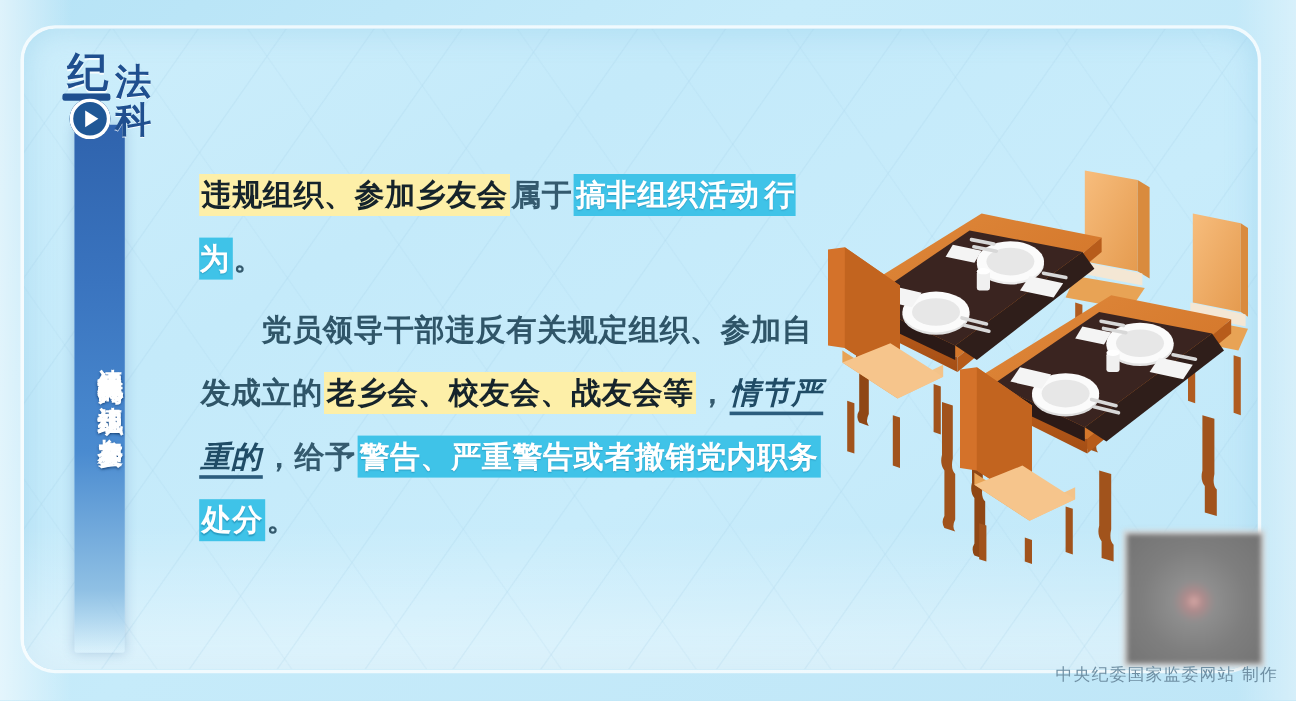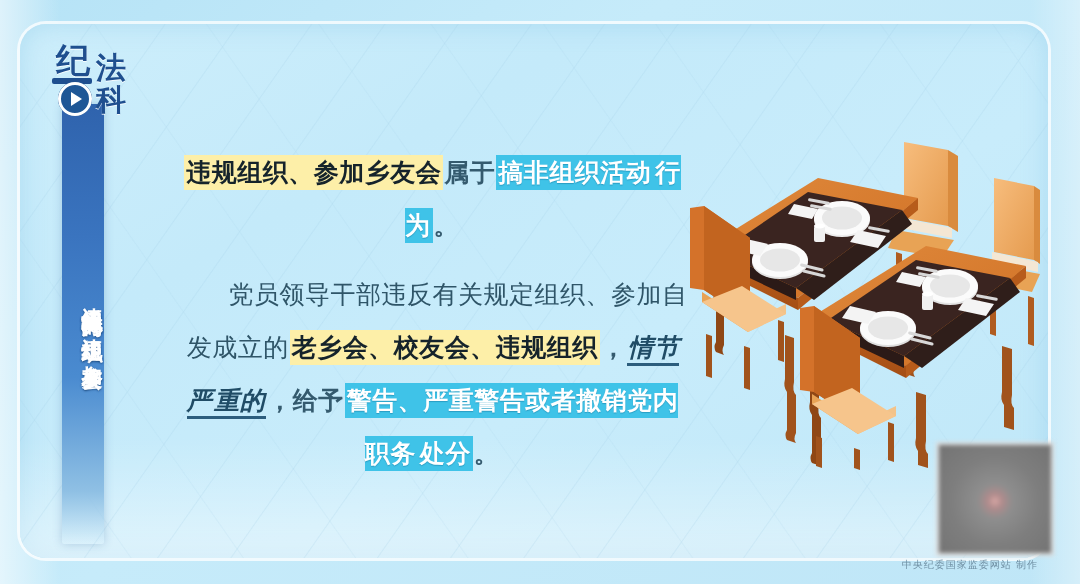--- a/index.html
+++ b/index.html
@@ -58,42 +58,42 @@
     color:#ffffff;font-weight:bold;font-size:21px;line-height:25px;
     text-align:center;letter-spacing:1px;
     writing-mode:vertical-rl;text-orientation:upright;
     height:420px;
     text-shadow:0 1px 2px rgba(20,60,110,.55);}
 
   
   .copy{position:absolute;left:160px;top:130px;width:545px;z-index:4;
     font-size:25px;line-height:53px;color:#2b4f63;font-weight:bold;
     letter-spacing:.5px;}
-  .copy p{margin:16px;text-align:center;}
+  .copy p{margin:6px;}
   .seg{padding:2px 1px;}
   .hl-y{background:#fdefa8;color:#15232b;padding:3px 2px;}
   .hl-c{background:#3fc3e8;color:#ffffff;padding:3px 2px;
      text-shadow:0 1px 1px rgba(0,90,130,.35);}
   .ul{border-bottom:3px solid #2c5d7d;padding-bottom:1px;color:#204c66;font-style:italic;}
   .plain{color:#345a6e;font-weight:bold;}
-  .norm{font-weight:normal;color:#2f5568;}
+  .norm{font-weight:bold;color:#2f5568;}
 
   
   .scene{position:absolute;left:690px;top:140px;width:350px;height:330px;z-index:3;}
   .scene svg{display:block;}
 
   
   .blurbox{position:absolute;left:936px;top:442px;width:112px;height:108px;z-index:7;
     border:3px solid rgba(255,255,255,.75);
     background:radial-gradient(circle at 50% 52%,#d9a9a6 0%,#b08b8c 9%,#8e8e8e 22%,#7e7e7e 55%,#737373 100%);
     filter:blur(2.2px);}
 
   
-  .credit{position:absolute;right:42px;bottom:12px;z-index:8;
-    font-size:10px;color:#6f8fa3;letter-spacing:1px;
+  .credit{position:absolute;right:15px;bottom:12px;z-index:8;
+    font-size:14px;color:#6f8fa3;letter-spacing:1px;
     font-family:"DejaVu Sans","Liberation Sans",sans-serif;}
 </style>
 </head>
 <body>
 
 <div id="stage">
 
   <div class="outer-glow"></div>
 
   <div class="panel">
@@ -111,21 +111,21 @@
 
   <div class="vbanner">
     <div class="vtext">违反组织纪律的行为：违规组织、参加乡友会</div>
   </div>
 
   <div class="copy">
     <p>
       <span class="seg hl-y">违规组织、参加乡友会</span><span class="seg plain">属于</span><span class="seg hl-c">搞非组织活动</span><span class="seg hl-c">行为</span><span class="seg plain">。</span>
     </p>
     <p>
-      <span class="seg norm">　　党员领导干部违反有关规定组织、参加自</span><span class="seg norm">发成立的</span><span class="seg hl-y">老乡会、校友会、违规组织</span><span class="seg plain">，</span><span class="seg ul">情节严</span><span class="seg ul">重的</span><span class="seg plain">，给予</span><span class="seg hl-c">警告、严重警告或者撤销党内职务</span><span class="seg hl-c">处分</span><span class="seg plain">。</span>
+      <span class="seg norm">　　党员领导干部违反有关规定组织、参加自</span><span class="seg norm">发成立的</span><span class="seg hl-y">老乡会、校友会、战友会等</span><span class="seg plain">，</span><span class="seg ul">情节严</span><span class="seg ul">重的</span><span class="seg plain">，给予</span><span class="seg hl-c">警告、严重警告或者撤销党内职务</span><span class="seg hl-c">处分</span><span class="seg plain">。</span>
     </p>
   </div>
 
   <div class="scene">
     <svg width="350" height="330" viewBox="0 0 350 330" xmlns="http://www.w3.org/2000/svg">
       <defs>
         <linearGradient id="woodTop" x1="0" y1="0" x2="1" y2="1">
           <stop offset="0%" stop-color="#e08a3c"></stop>
             <stop offset="100%" stop-color="#cf6f24"></stop>
         </linearGradient>

